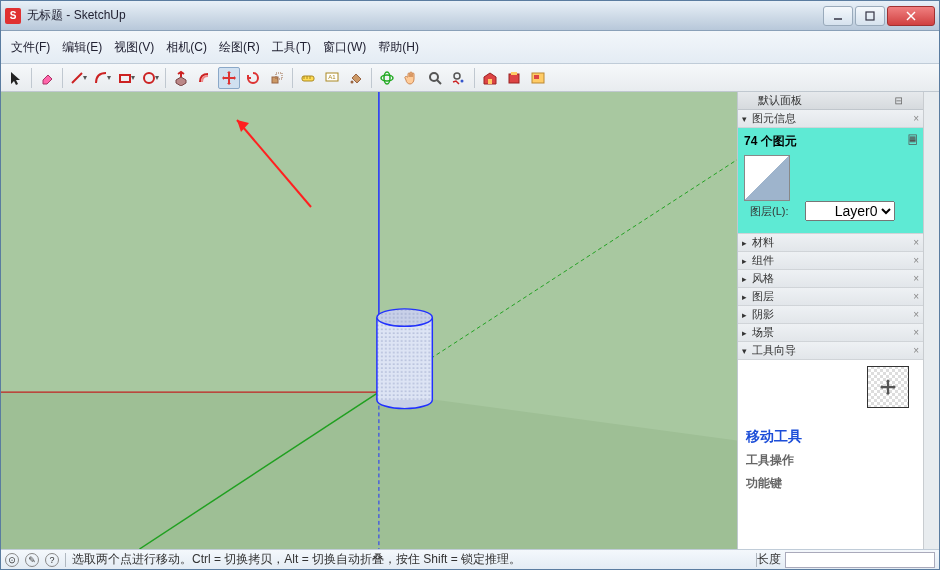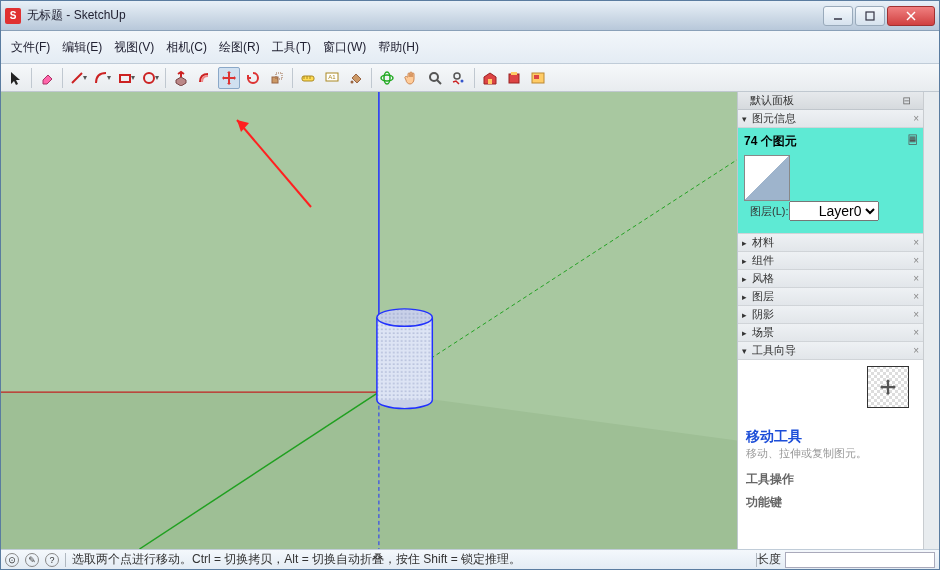--- a/index.html
+++ b/index.html
@@ -18,30 +18,30 @@
     .tbtn{width:22px;height:22px;display:flex;align-items:center;justify-content:center;cursor:pointer;border:1px solid transparent;border-radius:2px;}
     .tbtn.sel{border-color:#8aa8c8;background:#d0e0f0;}
     .tsep{width:1px;height:20px;background:#c0c8d0;margin:0 2px;}
     .tbtn svg{width:16px;height:16px;}
     .tbtn .dd{font-size:8px;margin-left:-2px;color:#555;}
     .content{flex:1;display:flex;min-height:0;}
     .viewport{flex:1;position:relative;background:#a8c8a0;overflow:hidden;}
     .viewport svg.scene{position:absolute;top:0;left:0;width:100%;height:100%;}
     .arrow{position:absolute;top:0;left:0;pointer-events:none;}
     .sidepanel{width:186px;background:#efefef;border-left:1px solid #c0c8d0;display:flex;flex-direction:column;font-size:12px;}
-    .sp-head{height:18px;background:linear-gradient(#e6e9ec,#d6dade);border-bottom:1px solid #c0c6cc;display:flex;align-items:center;padding:0 12px;font-size:11px;color:#333;}
+    .sp-head{height:18px;background:linear-gradient(#e6e9ec,#d6dade);border-bottom:1px solid #c0c6cc;display:flex;align-items:center;padding:0 20px;font-size:11px;color:#333;}
     .sp-head .x{margin-left:auto;font-size:10px;color:#666;cursor:pointer;}
     .section-row{height:18px;background:linear-gradient(#eef1f4,#e2e6ea);border-bottom:1px solid #d0d4d8;display:flex;align-items:center;padding:0 4px;font-size:11px;color:#333;cursor:pointer;}
     .section-row .tri{width:10px;font-size:9px;}
     .section-row .x{margin-left:auto;font-size:10px;color:#888;}
     .entity-info{background:#5eead4;padding:4px 6px 12px;border-bottom:1px solid #d0d4d8;}
     .entity-info .cnt{font-size:12px;font-weight:bold;margin-bottom:4px;display:flex;align-items:center;}
     .entity-info .pin{margin-left:auto;font-size:11px;color:#555;cursor:pointer;}
     .swatch{width:46px;height:46px;background:linear-gradient(135deg,#fff 0 50%,#9eb4cc 50% 100%);border:1px solid #888;display:inline-block;vertical-align:top;}
-    .layer-row{display:inline-flex;align-items:center;margin-left:6px;font-size:11px;color:#333;}
+    .layer-row{display:inline-flex;align-items:center;margin-left:6px;font-size:11px;color:#333;gap:16px;}
     .layer-row select{font-size:14px;width:90px;text-align:right;}
     .tool-guide{flex:1;background:#fff;padding:8px;font-size:11px;color:#555;overflow:hidden;position:relative;}
     .tool-guide .preview{position:absolute;right:14px;top:6px;width:42px;height:42px;border:1px solid #333;background:repeating-conic-gradient(#ddd 0 25%,#fff 0 50%) 0/6px 6px;display:flex;align-items:center;justify-content:center;}
     .tool-guide .preview svg{width:18px;height:18px;}
     .tool-guide h3{font-size:14px;color:#1d4ed8;font-weight:bold;margin-top:60px;}
     .tool-guide .sub{font-size:11px;color:#999;margin-bottom:10px;}
     .tool-guide h4{font-size:12px;color:#666;font-weight:bold;margin:6px 0 2px;}
     .tool-guide ol{padding-left:16px;color:#999;font-size:11px;}
     .tool-guide ol li{margin-bottom:2px;}
     .scroll-stub{width:16px;background:#e8ecef;border-left:1px solid #c8ccd0;}
@@ -315,21 +315,20 @@
           <span>工具向导</span>
           <span class="x">×</span>
         </div>
       <div class="tool-guide">
         <div class="preview">
           <svg viewBox="0 0 16 16">
               <path d="M8 1l2 2h-1v4h4v-1l2 2-2 2v-1h-4v4h1l-2 2-2-2h1v-4h-4v1l-2-2 2-2v1h4v-4h-1z" fill="#555"></path>
             </svg>
         </div>
         <h3>移动工具</h3>
-        <div class="sub">移动、拉伸或复制图元。</div>
         <h4>工具操作</h4>
         <h4>功能键</h4>
 
       </div>
     </div>
     <div class="scroll-stub"></div>
   </div>
 
   <div class="statusbar">
     <div class="ico">⊙</div>

